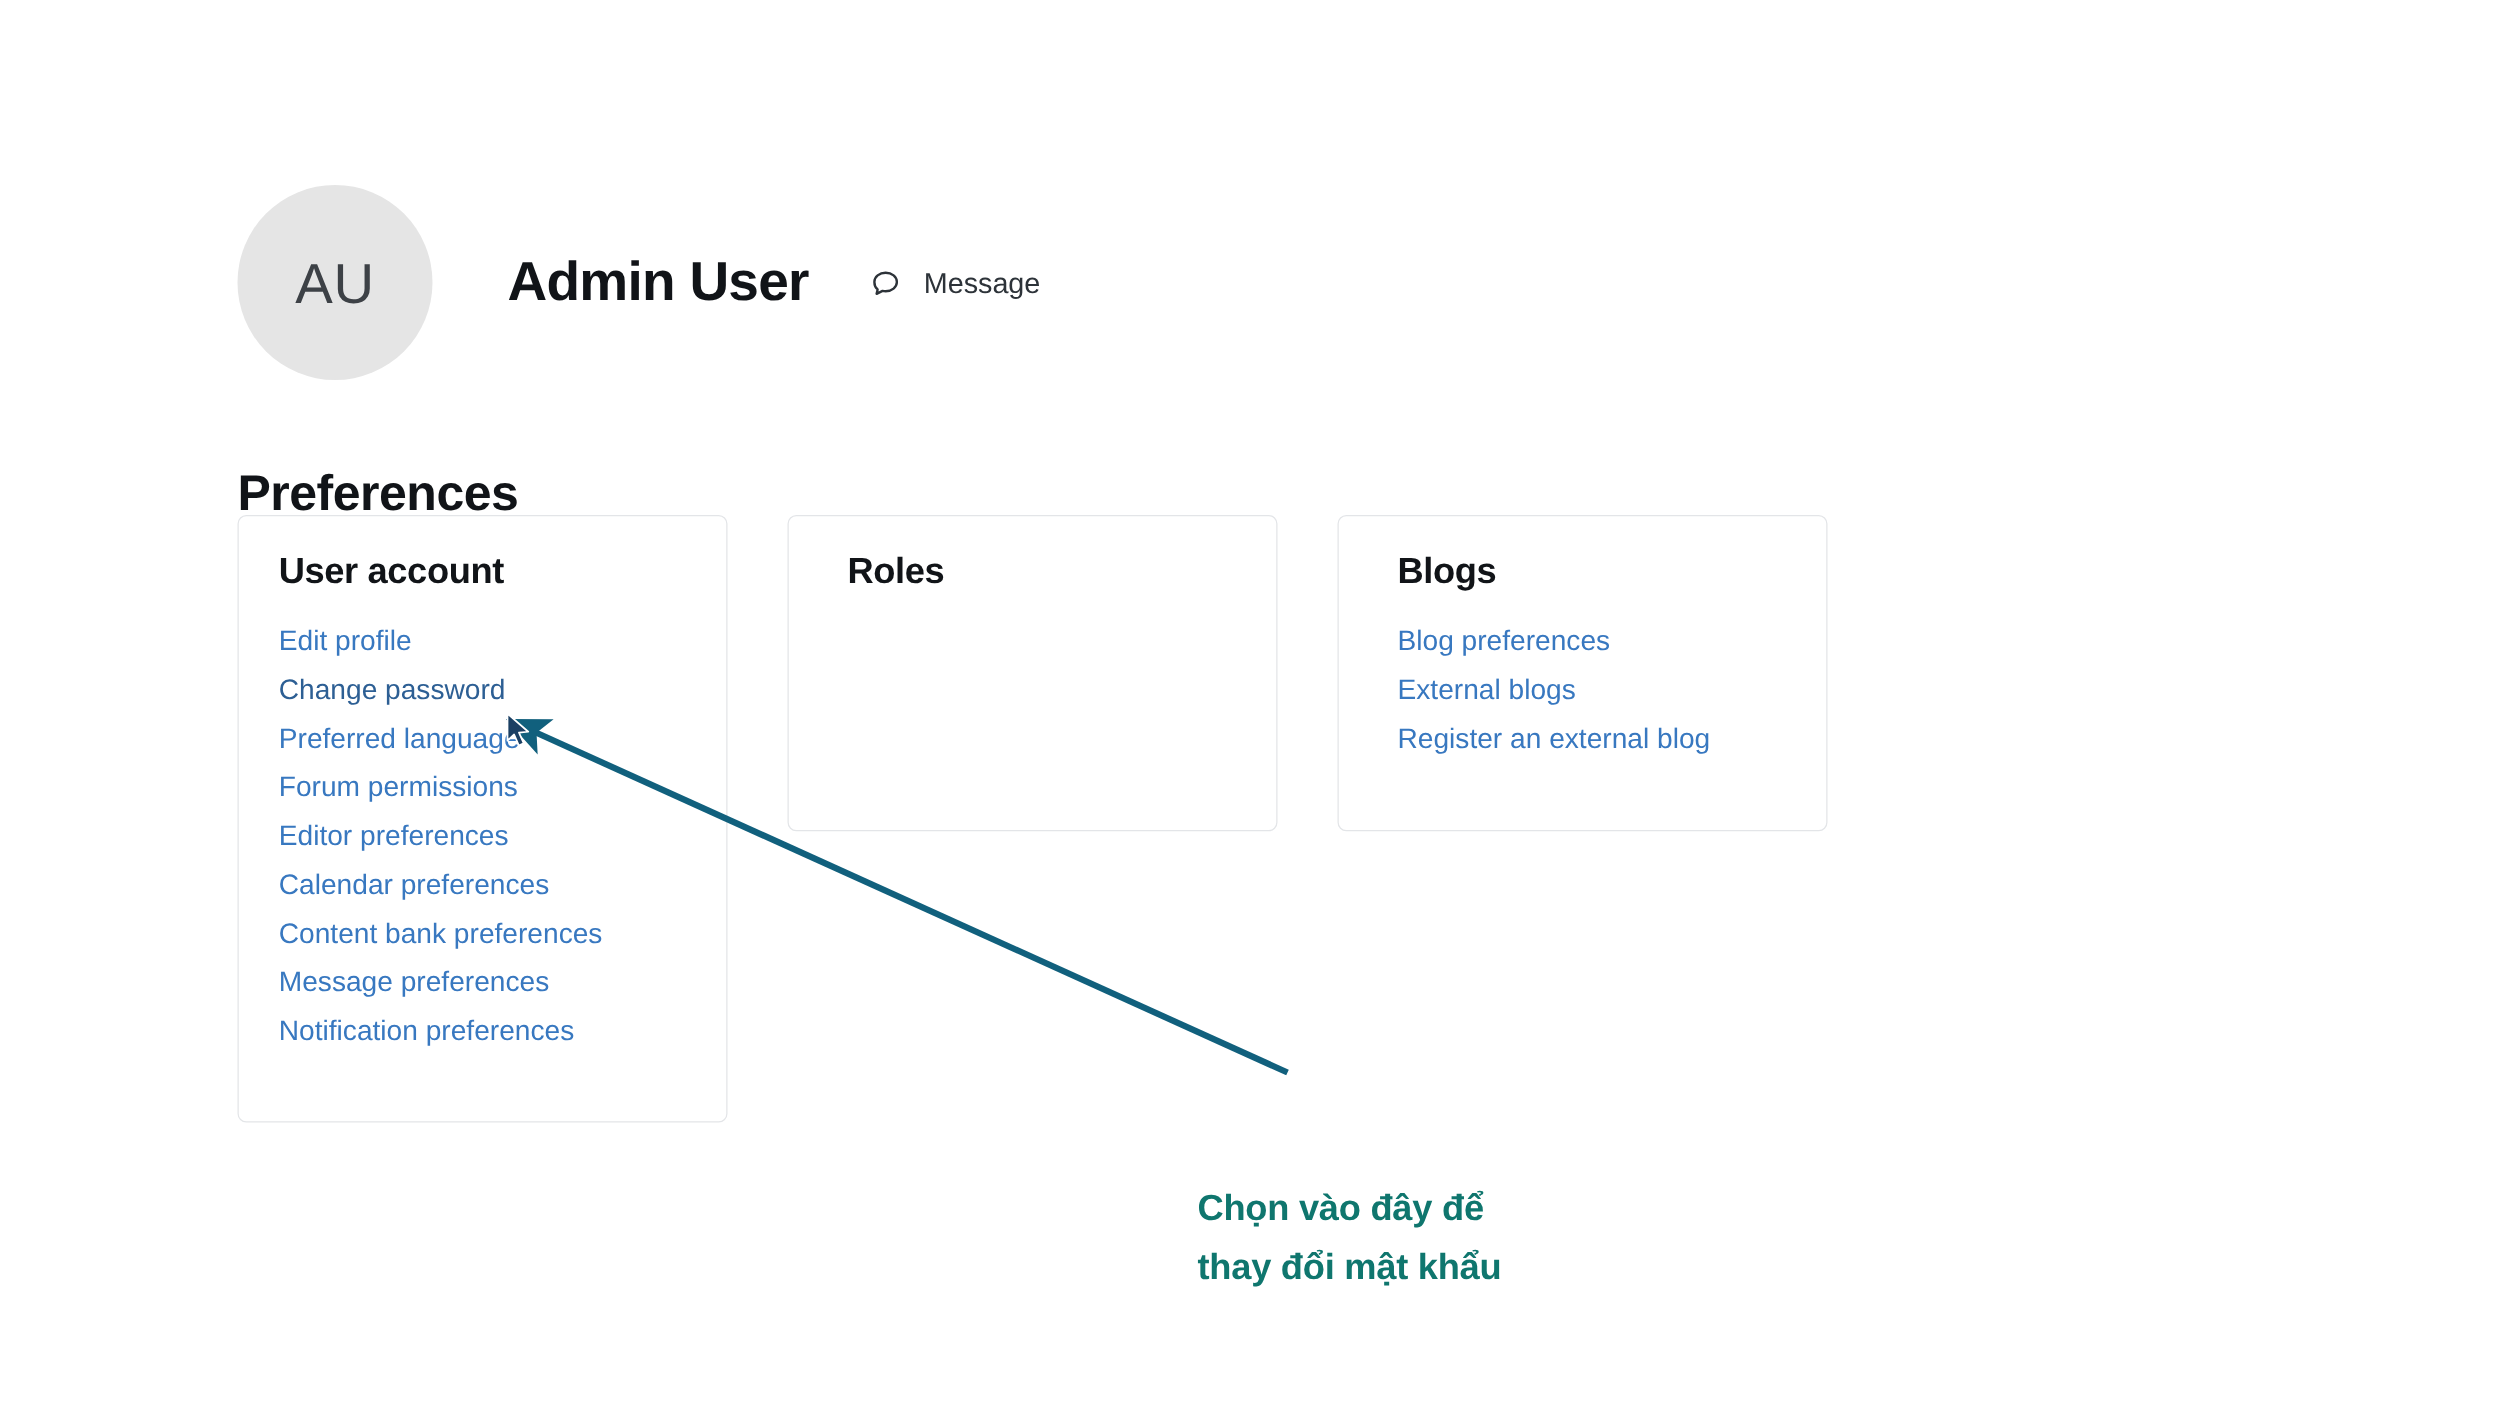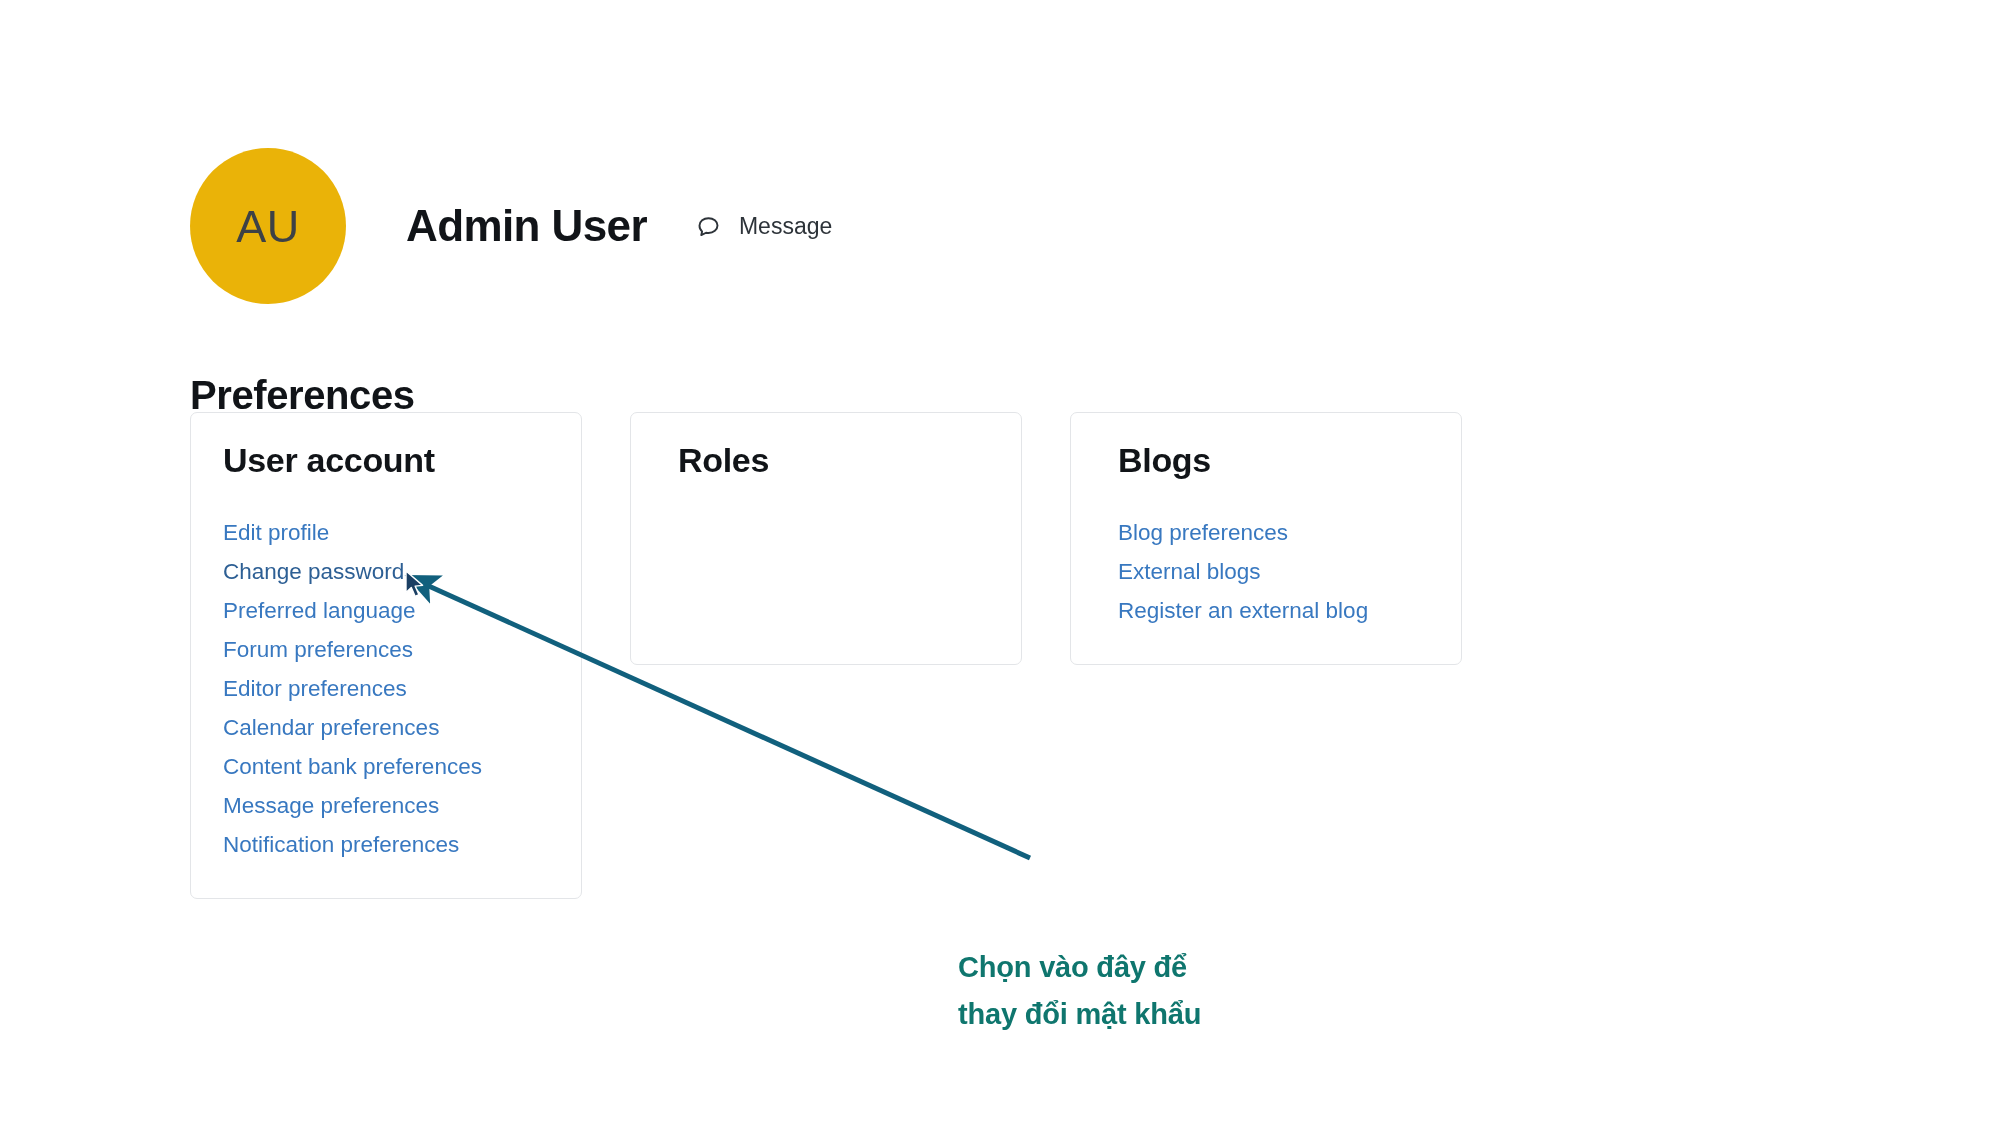--- a/index.html
+++ b/index.html
@@ -28,21 +28,21 @@
     position: absolute;
     left: 190px;
     top: 148px;
     display: flex;
     align-items: center;
   }
   .avatar {
     width: 156px;
     height: 156px;
     border-radius: 50%;
-    background: #eab308;
+    background: #e5e5e5;
     display: flex;
     align-items: center;
     justify-content: center;
     flex: 0 0 auto;
   }
   .avatar-initials {
     font-size: 45px;
     font-weight: 400;
     color: #3d4146;
     letter-spacing: 0.5px;
@@ -102,26 +102,26 @@
     box-sizing: border-box;
     background: #ffffff;
     border: 1px solid #e3e5e8;
     border-radius: 7px;
     padding: 30px 32px 34px 32px;
   }
   .card--tall { min-height: 486px; }
   .card--short { min-height: 253px; padding-left: 47px; }
 
   .card-title {
-    font-size: 34px;
+    font-size: 29px;
     font-weight: 700;
     color: #111418;
     letter-spacing: -0.3px;
     line-height: 1;
-    margin: 0 0 36px 0;
+    margin: 0 0 21px 0;
   }
   .card-links {
     list-style: none;
     margin: 0;
     padding: 0;
   }
   .card-links li { margin: 0; }
   .card-link {
     display: inline-block;
     font-size: 22.5px;
@@ -196,21 +196,21 @@
         <li>
           <a href="#" class="card-link">Edit profile</a>
         </li>
         <li>
           <a href="#" class="card-link is-hovered">Change password</a>
         </li>
         <li>
           <a href="#" class="card-link">Preferred language</a>
         </li>
         <li>
-          <a href="#" class="card-link">Forum preferences</a>
+          <a href="#" class="card-link">Forum permissions</a>
         </li>
         <li>
           <a href="#" class="card-link">Editor preferences</a>
         </li>
         <li>
           <a href="#" class="card-link">Calendar preferences</a>
         </li>
         <li>
           <a href="#" class="card-link">Content bank preferences</a>
         </li>

